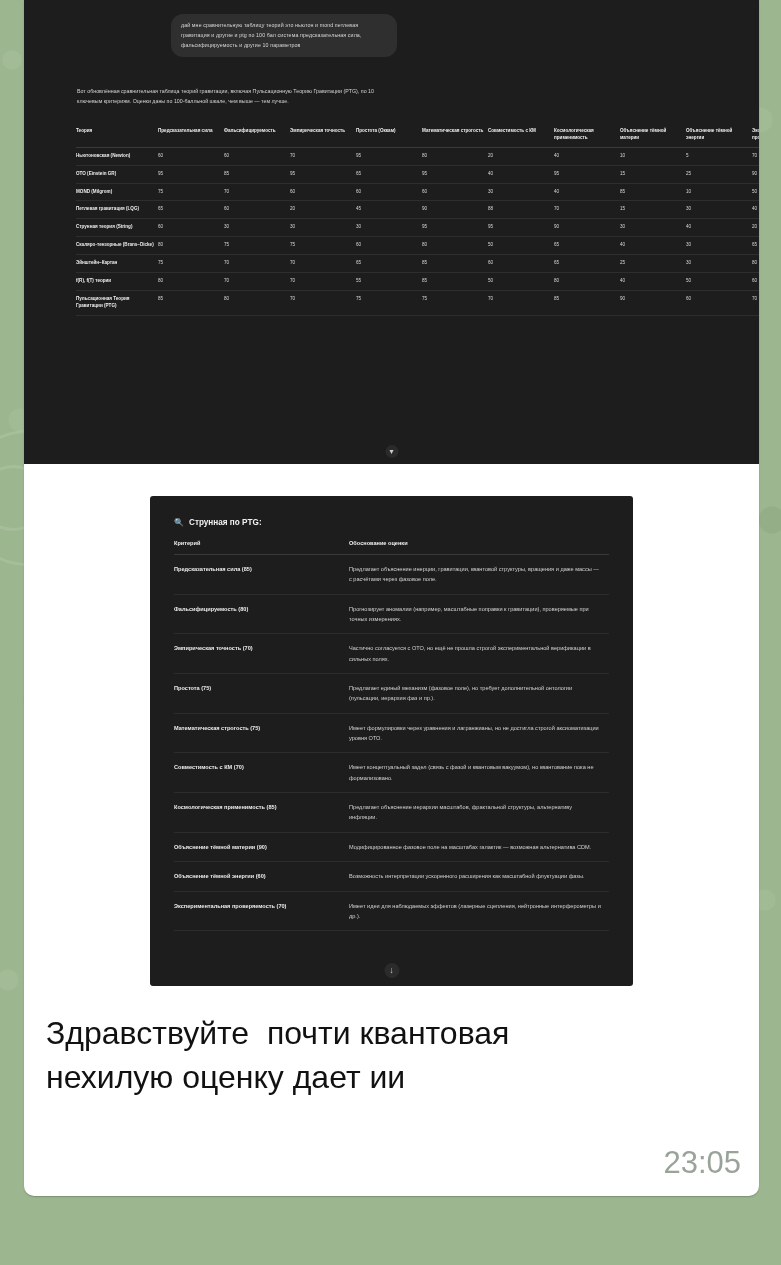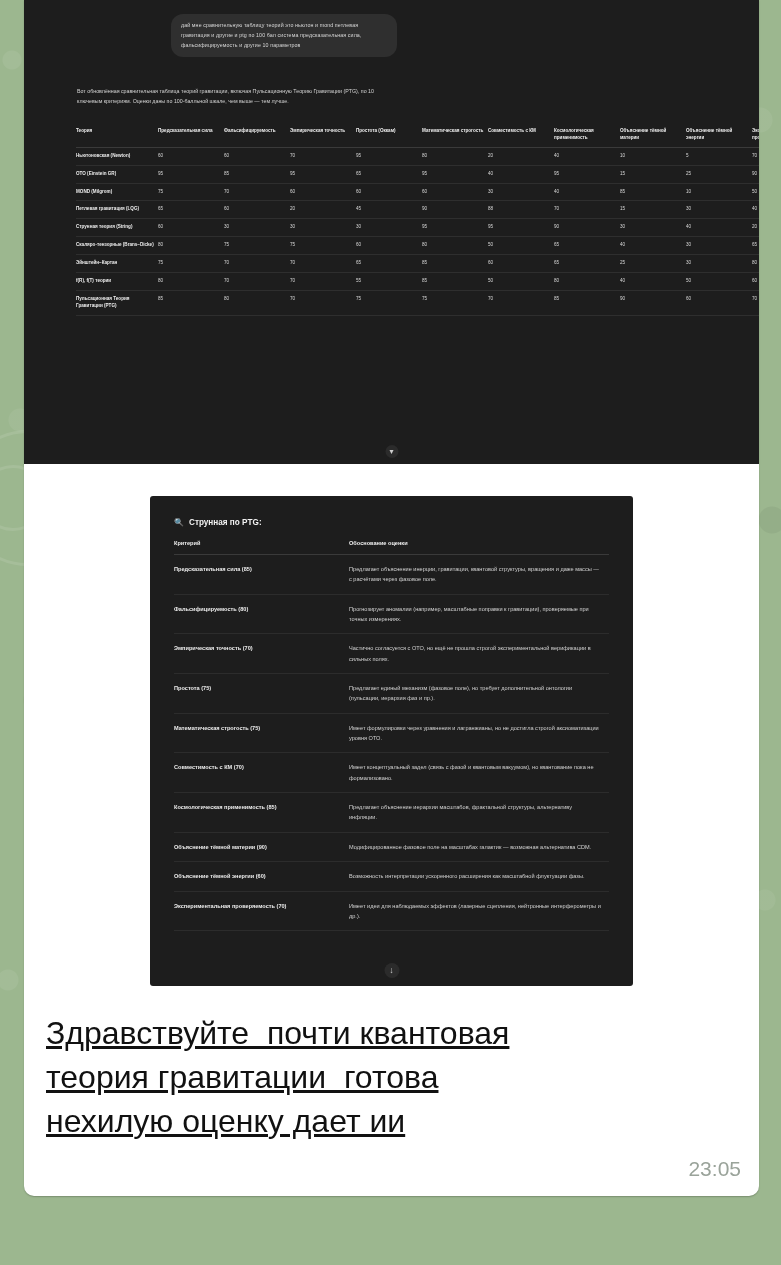--- a/index.html
+++ b/index.html
@@ -209,29 +209,28 @@
   }
 
   
   .caption {
     padding: 6px 22px 8px 22px;
     font-size: 32px;
     line-height: 1.37;
     color: #111111;
     position: relative;
     min-height: 190px;
-    text-decoration: underline;
   }
   .caption .line { white-space: pre; }
 
   .timestamp {
     position: absolute;
     right: 18px;
     bottom: 12px;
-    font-size: 21px;
+    font-size: 31px;
     color: #9aa39a;
   }
 </style>
 </head>
 <body>
 
 <div id="wallpaper"></div>
 
 <div class="bubble">
 
@@ -459,18 +458,17 @@
             </tr>
           </tbody>
       </table>
 
       <div class="shot2-arrow">↓</div>
     </div>
   </div>
 
   <div class="caption">
     <div class="line">Здравствуйте  почти квантовая</div>
-    <div class="line">теория гравитации  готова</div>
     <div class="line">нехилую оценку дает ии</div>
     <div class="timestamp">23:05</div>
   </div>
 
 </div>
 
 </body></html>

